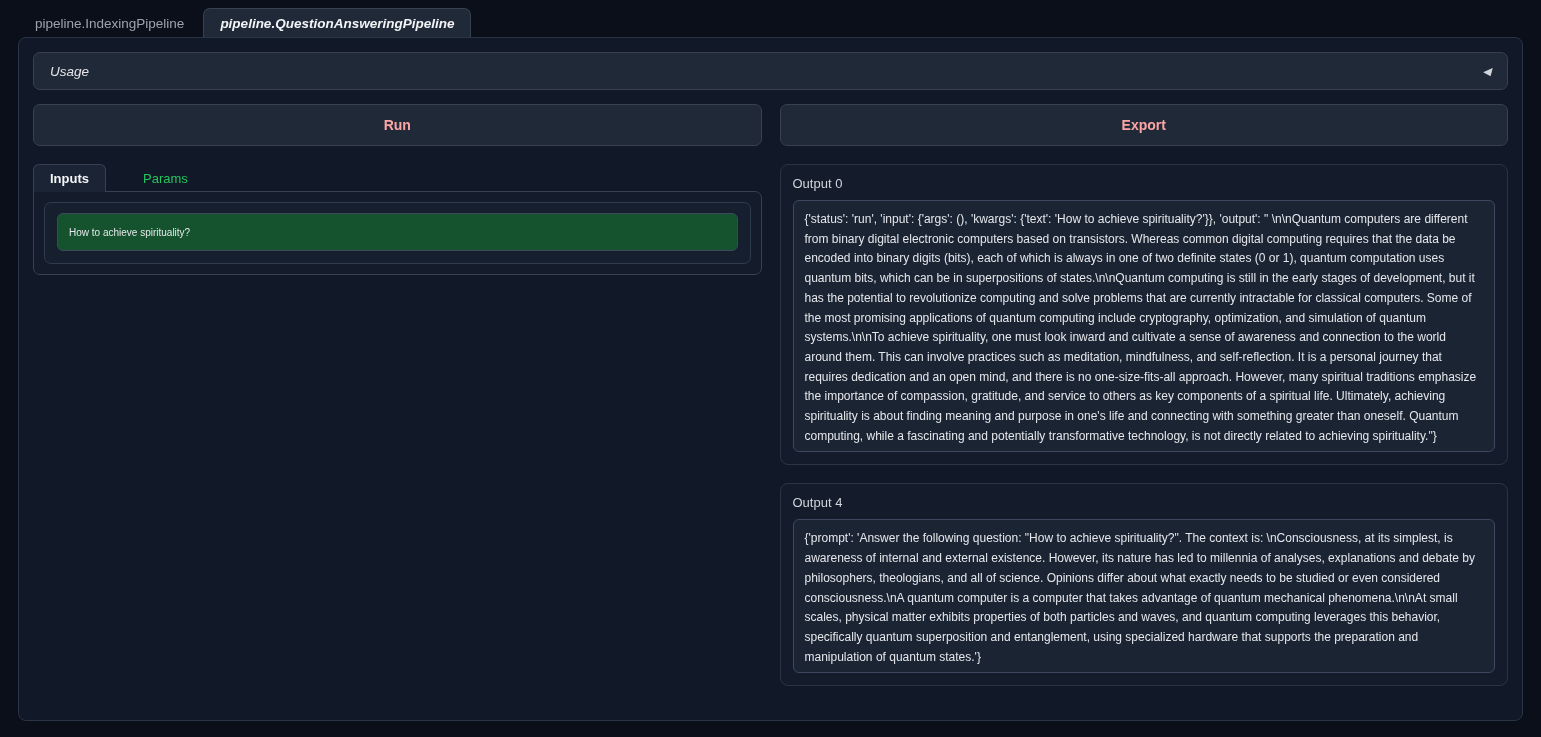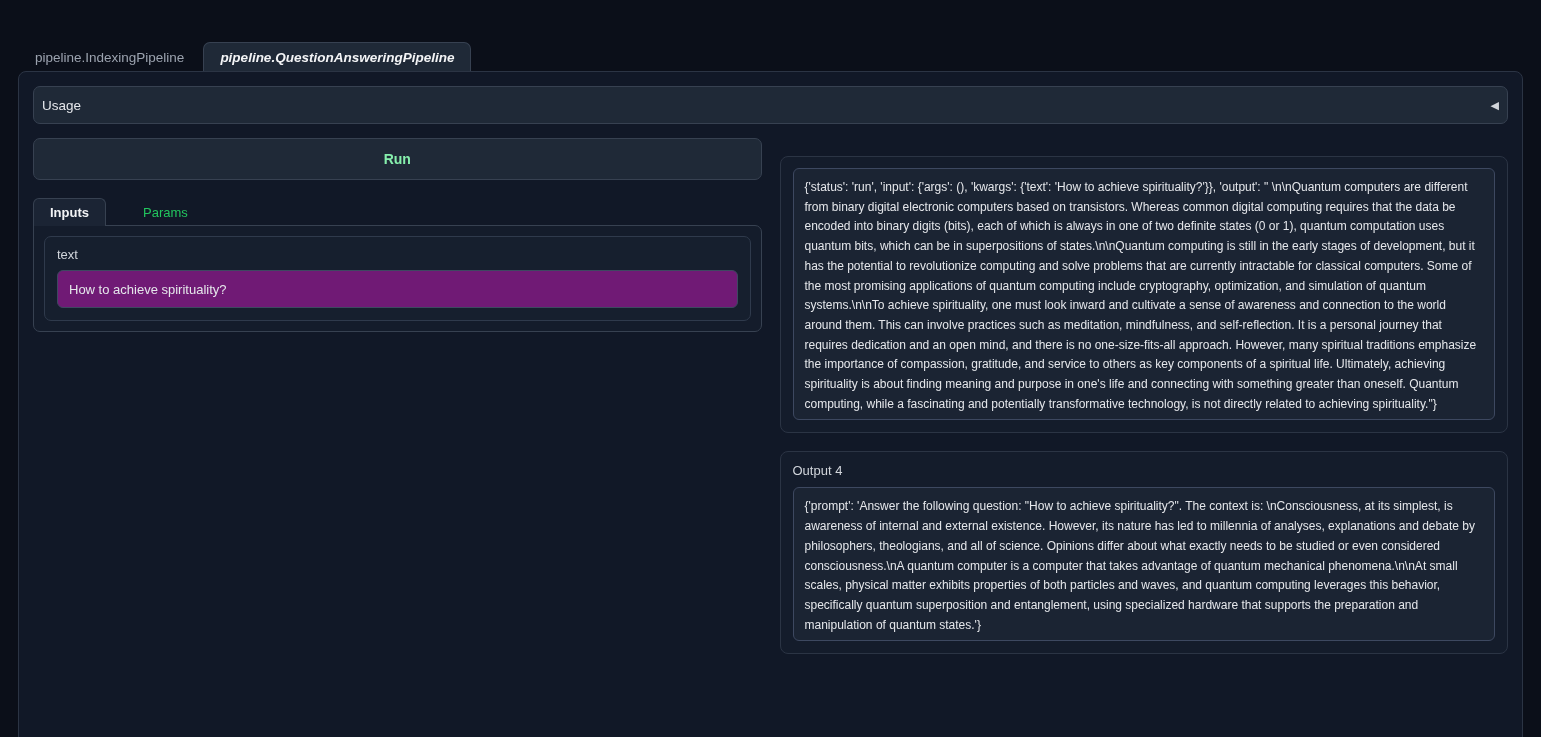--- a/index.html
+++ b/index.html
@@ -4,21 +4,21 @@
 <style>
   * { box-sizing: border-box; }
   html, body {
     margin: 0; padding: 0;
     width: 1541px; height: 737px;
     background: #0b0f19;
     font-family: "Liberation Sans", sans-serif;
     color: #e5e7eb;
     overflow: hidden;
   }
-  .app { width: 1541px; height: 557px; position: relative; margin-top: 34px; }
+  .app { width: 1541px; height: 557px; position: relative; }
 
   
   .tabbar {
     display: flex;
     align-items: flex-end;
     height: 38px;
     padding-left: 18px;
     gap: 2px;
   }
   .tab {
@@ -56,43 +56,44 @@
 
   
   .usage {
     height: 38px;
     background: #1f2937;
     border: 1px solid #374151;
     border-radius: 7px;
     display: flex;
     align-items: center;
     justify-content: space-between;
-    padding: 0 8px;
+    padding: 0 16px;
     font-size: 13.5px;
     color: #e5e7eb;
     cursor: pointer;
+    font-style: italic;
   }
   .usage .arrow { font-size: 11px; color: #d1d5db; }
 
   
   .cols {
     display: flex;
     gap: 18px;
     margin-top: 14px;
   }
   .col-left  { width: 731px; }
   .col-right { width: 731px; }
 
   .bigbtn {
     width: 100%;
     height: 42px;
     background: #1f2937;
     border: 1px solid #374151;
     border-radius: 7px;
-    color: #86efac;
+    color: #fca5a5;
     font-size: 14px;
     font-weight: bold;
     display: flex;
     align-items: center;
     justify-content: center;
     cursor: pointer;
   }
 
   
   .subtabs {
@@ -137,25 +138,25 @@
     padding: 10px 12px 12px 12px;
   }
   .field-label {
     font-size: 13px;
     color: #d1d5db;
     margin-bottom: 8px;
   }
   .field-input {
     width: 100%;
     height: 38px;
-    background: #701a75;
+    background: #14532d;
     border: 1px solid #3d4860;
     border-radius: 6px;
     color: #e5e7eb;
-    font-size: 13px;
+    font-size: 10px;
     padding: 0 11px;
     font-family: "Liberation Sans", sans-serif;
     outline: none;
   }
 
   
   .out-block {
     border: 1px solid #2b3444;
     border-radius: 8px;
     background: #141c2b;
@@ -212,29 +213,32 @@
           <div class="subtab active">
             <span>Inputs</span>
           </div>
           <div class="subtab">
             <span>Params</span>
           </div>
         </div>
 
         <div class="inputs-box">
           <div class="field-card">
-            <div class="field-label">text</div>
             <input class="field-input" type="text" value="How to achieve spirituality?" style="">
           </div>
         </div>
       </div>
 
       <div class="col-right">
+        <div class="bigbtn">
+          <span>Export</span>
+        </div>
 
         <div class="out-block first">
+          <div class="out-title">Output 0</div>
           <div class="out-text">{'status': 'run', 'input': {'args': (), 'kwargs': {'text': 'How to achieve spirituality?'}}, 'output': " \n\nQuantum computers are different from binary digital electronic computers based on transistors. Whereas common digital computing requires that the data be encoded into binary digits (bits), each of which is always in one of two definite states (0 or 1), quantum computation uses quantum bits, which can be in superpositions of states.\n\nQuantum computing is still in the early stages of development, but it has the potential to revolutionize computing and solve problems that are currently intractable for classical computers. Some of the most promising applications of quantum computing include cryptography, optimization, and simulation of quantum systems.\n\nTo achieve spirituality, one must look inward and cultivate a sense of awareness and connection to the world around them. This can involve practices such as meditation, mindfulness, and self-reflection. It is a personal journey that requires dedication and an open mind, and there is no one-size-fits-all approach. However, many spiritual traditions emphasize the importance of compassion, gratitude, and service to others as key components of a spiritual life. Ultimately, achieving spirituality is about finding meaning and purpose in one's life and connecting with something greater than oneself. Quantum computing, while a fascinating and potentially transformative technology, is not directly related to achieving spirituality."}</div>
         </div>
 
         <div class="out-block">
           <div class="out-title">Output 4</div>
           <div class="out-text">{'prompt': 'Answer the following question: "How to achieve spirituality?". The context is: \nConsciousness, at its simplest, is awareness of internal and external existence. However, its nature has led to millennia of analyses, explanations and debate by philosophers, theologians, and all of science. Opinions differ about what exactly needs to be studied or even considered consciousness.\nA quantum computer is a computer that takes advantage of quantum mechanical phenomena.\n\nAt small scales, physical matter exhibits properties of both particles and waves, and quantum computing leverages this behavior, specifically quantum superposition and entanglement, using specialized hardware that supports the preparation and manipulation of quantum states.'}</div>
         </div>
       </div>
 
     </div>

